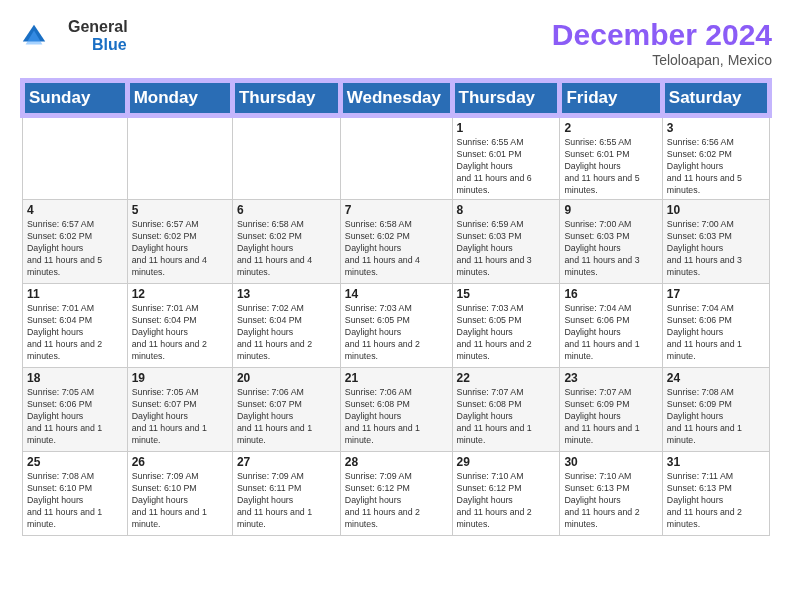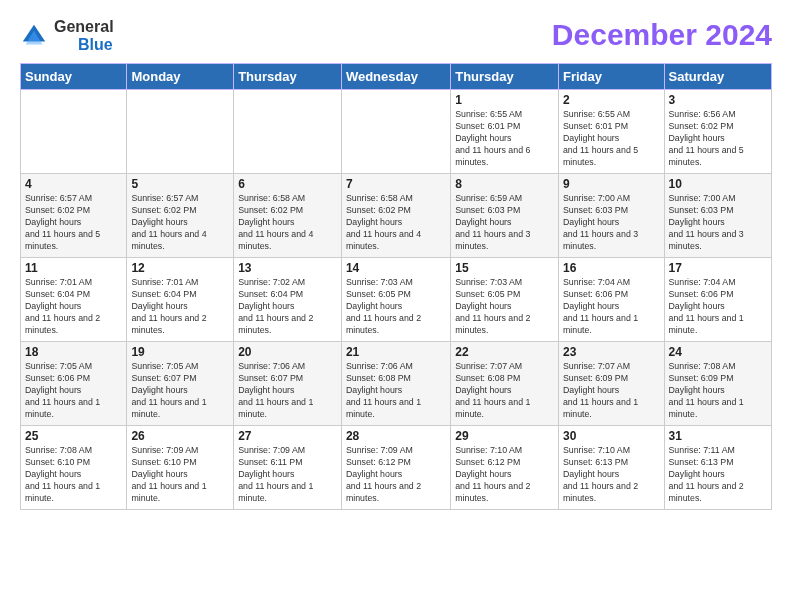--- a/index.html
+++ b/index.html
@@ -18,21 +18,21 @@
     }
     .header {
       display: flex;
       justify-content: space-between;
       align-items: flex-start;
       margin-bottom: 10px;
     }
     .logo {
       display: flex;
       align-items: center;
-      gap: 6px;
+      gap: 20px;
     }
     .logo-text {
       display: flex;
       flex-direction: column;
       line-height: 1.1;
     }
     .logo-general {
       font-size: 16px;
       font-weight: bold;
       color: #333;
@@ -62,23 +62,23 @@
     .calendar {
       width: 100%;
       border-collapse: collapse;
       font-size: 9.5px;
     }
     .calendar thead th {
       background: #2a6db5;
       color: #fff;
       padding: 5px 4px;
       text-align: left;
-      font-size: 13px;
-      font-weight: bold;
-      border: 1px solid #c4b5fd;
+      font-size: 17px;
+      font-weight: bold;
+      border: 5px solid #c4b5fd;
     }
     .calendar tbody td {
       border: 1px solid #ccc;
       vertical-align: top;
       padding: 3px 4px;
       width: 113px;
       height: 84px;
       background: #fff;
     }
     .calendar tbody tr:nth-child(even) td {
@@ -110,20 +110,21 @@
         <polygon points="20,4 36,28 4,28" fill="#1a6fc4"></polygon>
         <polygon points="20,12 32,32 8,32" fill="#4da6ff" opacity="0.5"></polygon>
       </svg>
       <div class="logo-text">
         <span class="logo-general">General</span>
         <span class="logo-blue">Blue</span>
       </div>
     </div>
     <div class="title-block">
       <div class="title-month">December 2024</div>
+      <div class="title-location">Teloloapan, Mexico</div>
     </div>
   </div>
 
   <table class="calendar">
     <thead>
       <tr>
         <th>Sunday</th>
         <th>Monday</th>
         <th>Thursday</th>
         <th>Wednesday</th>

